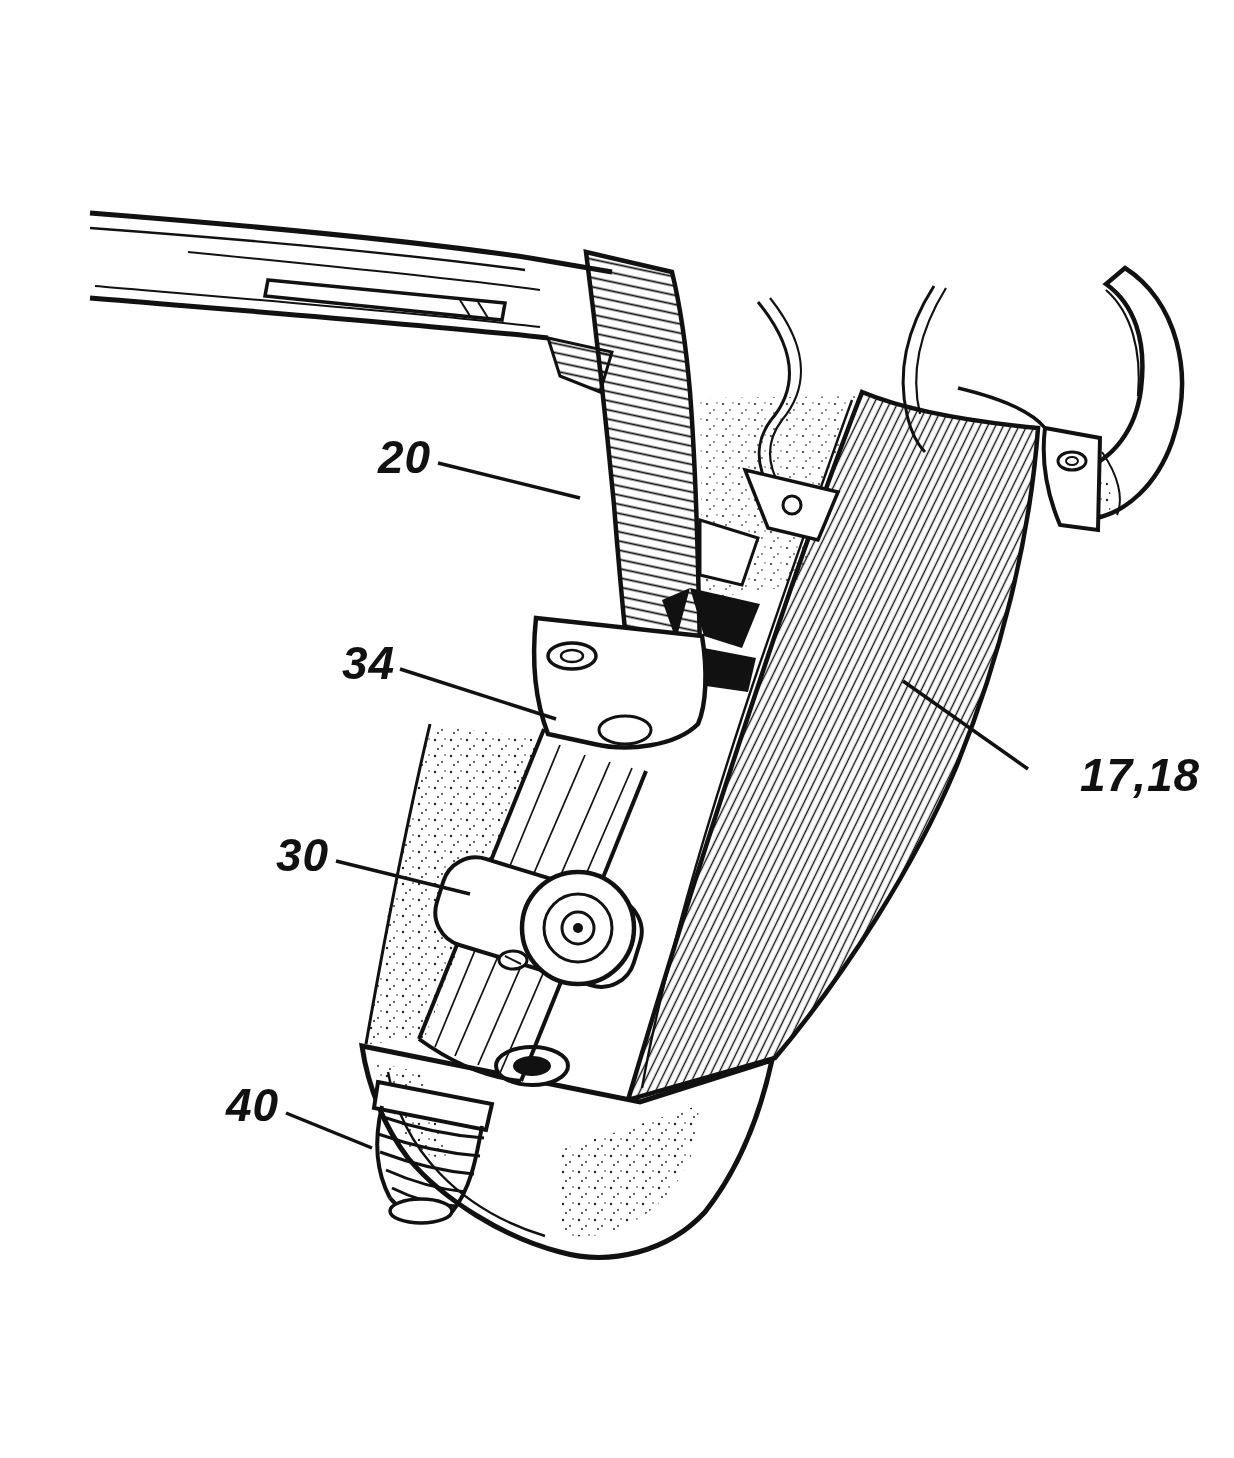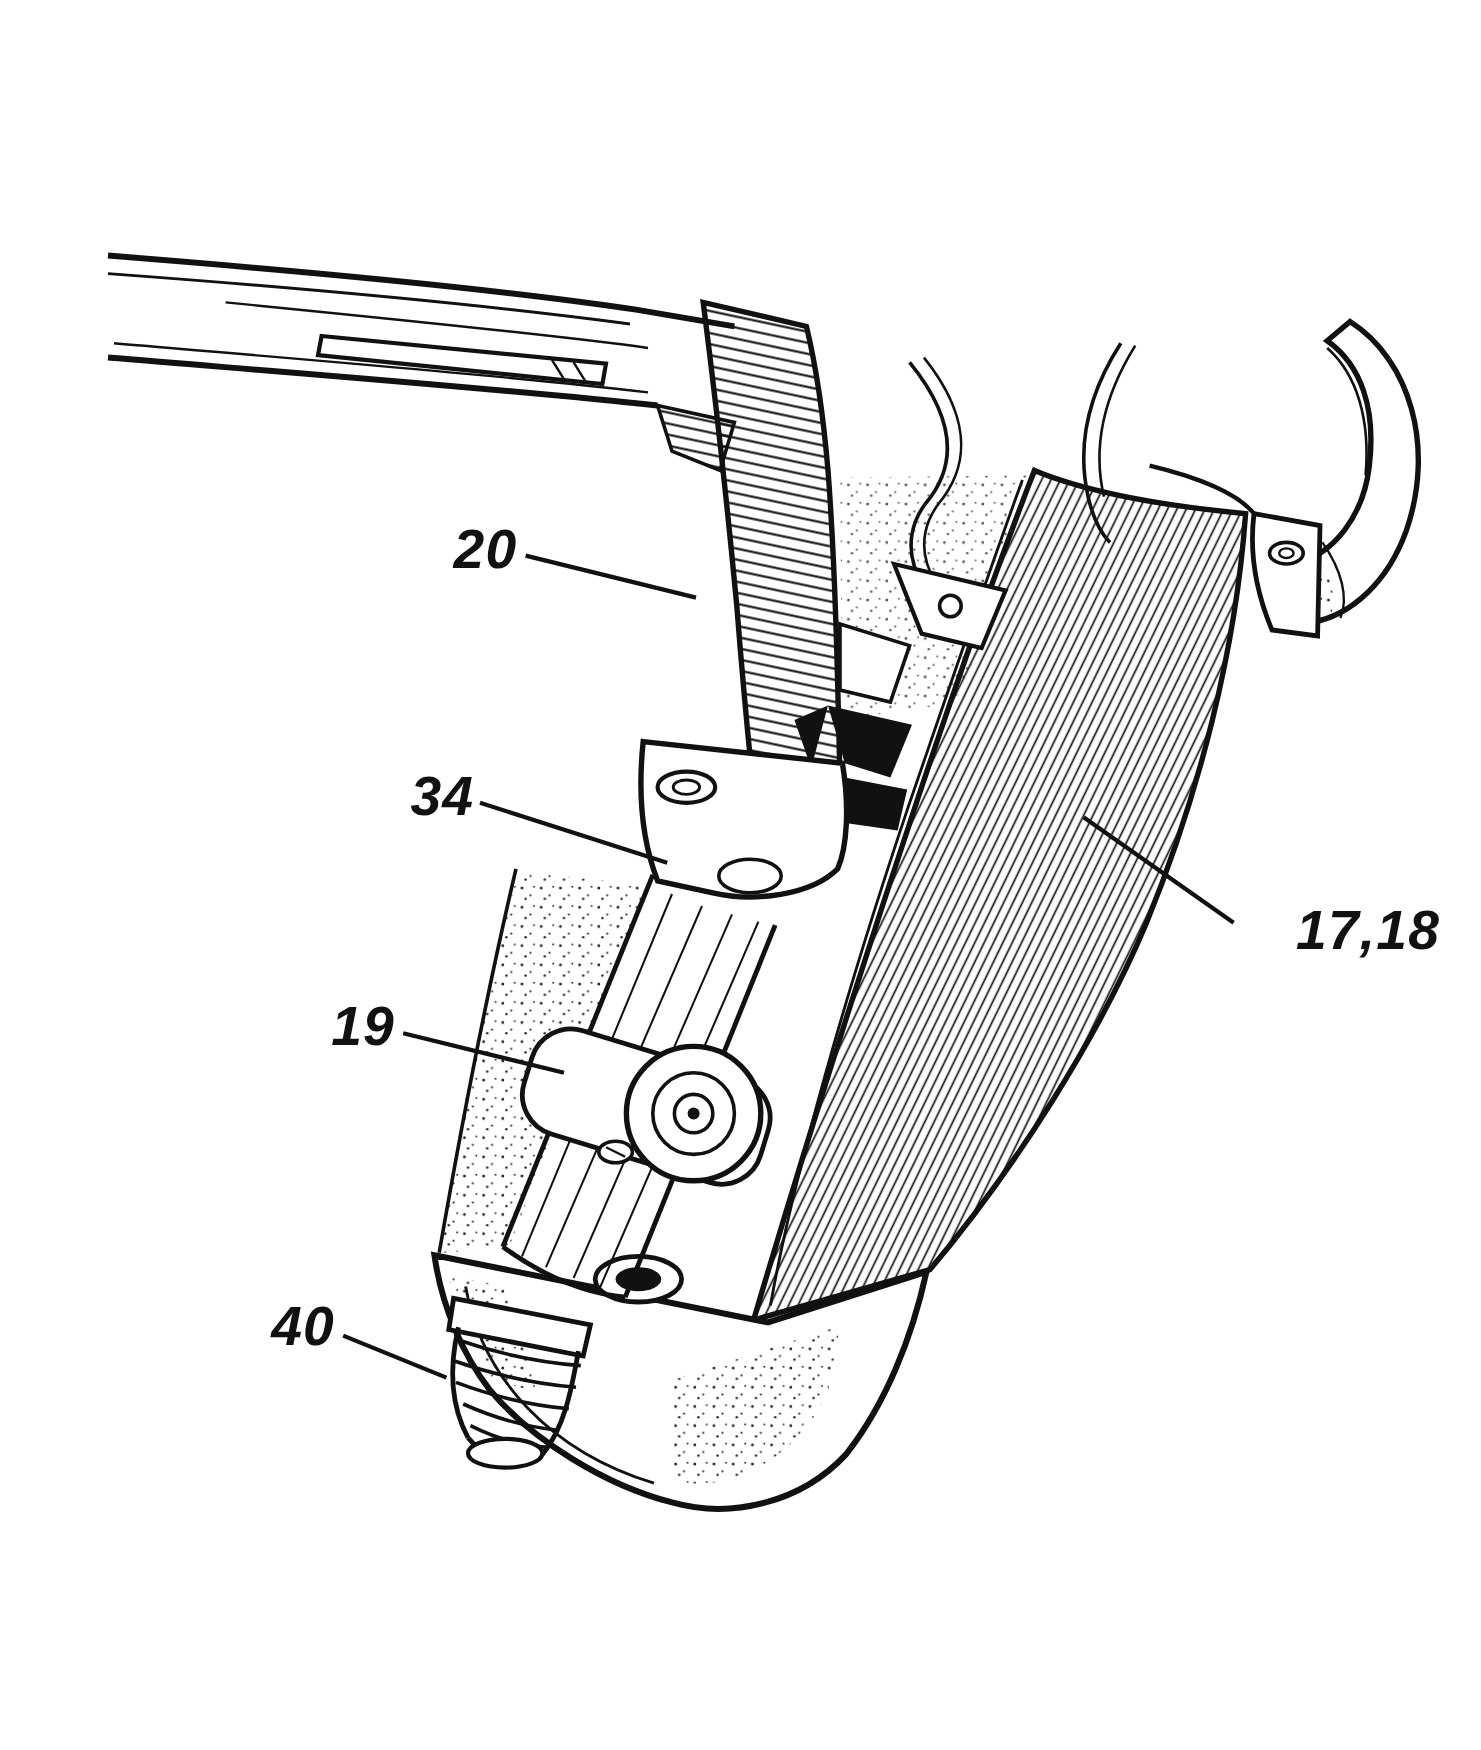--- a/index.html
+++ b/index.html
@@ -165,19 +165,19 @@
       <path d="M336,861 L470,894"></path>
       <path d="M286,1113 L372,1148"></path>
       <path d="M1028,769 L903,681"></path>
     </g>
   </svg>
 
   <div class="callout" style="left:378px; top:430px;">20</div>
 
   <div class="callout" style="left:342px; top:636px;">34</div>
 
-  <div class="callout" style="left:276px; top:828px;">19</div>
+  <div class="callout" style="left:276px; top:828px;">30</div>
 
   <div class="callout" style="left:226px; top:1078px;">40</div>
 
   <div class="callout" style="left:1032px; top:748px;margin-left:48px;">17,18</div>
 
 </div>
 
 </body></html>

